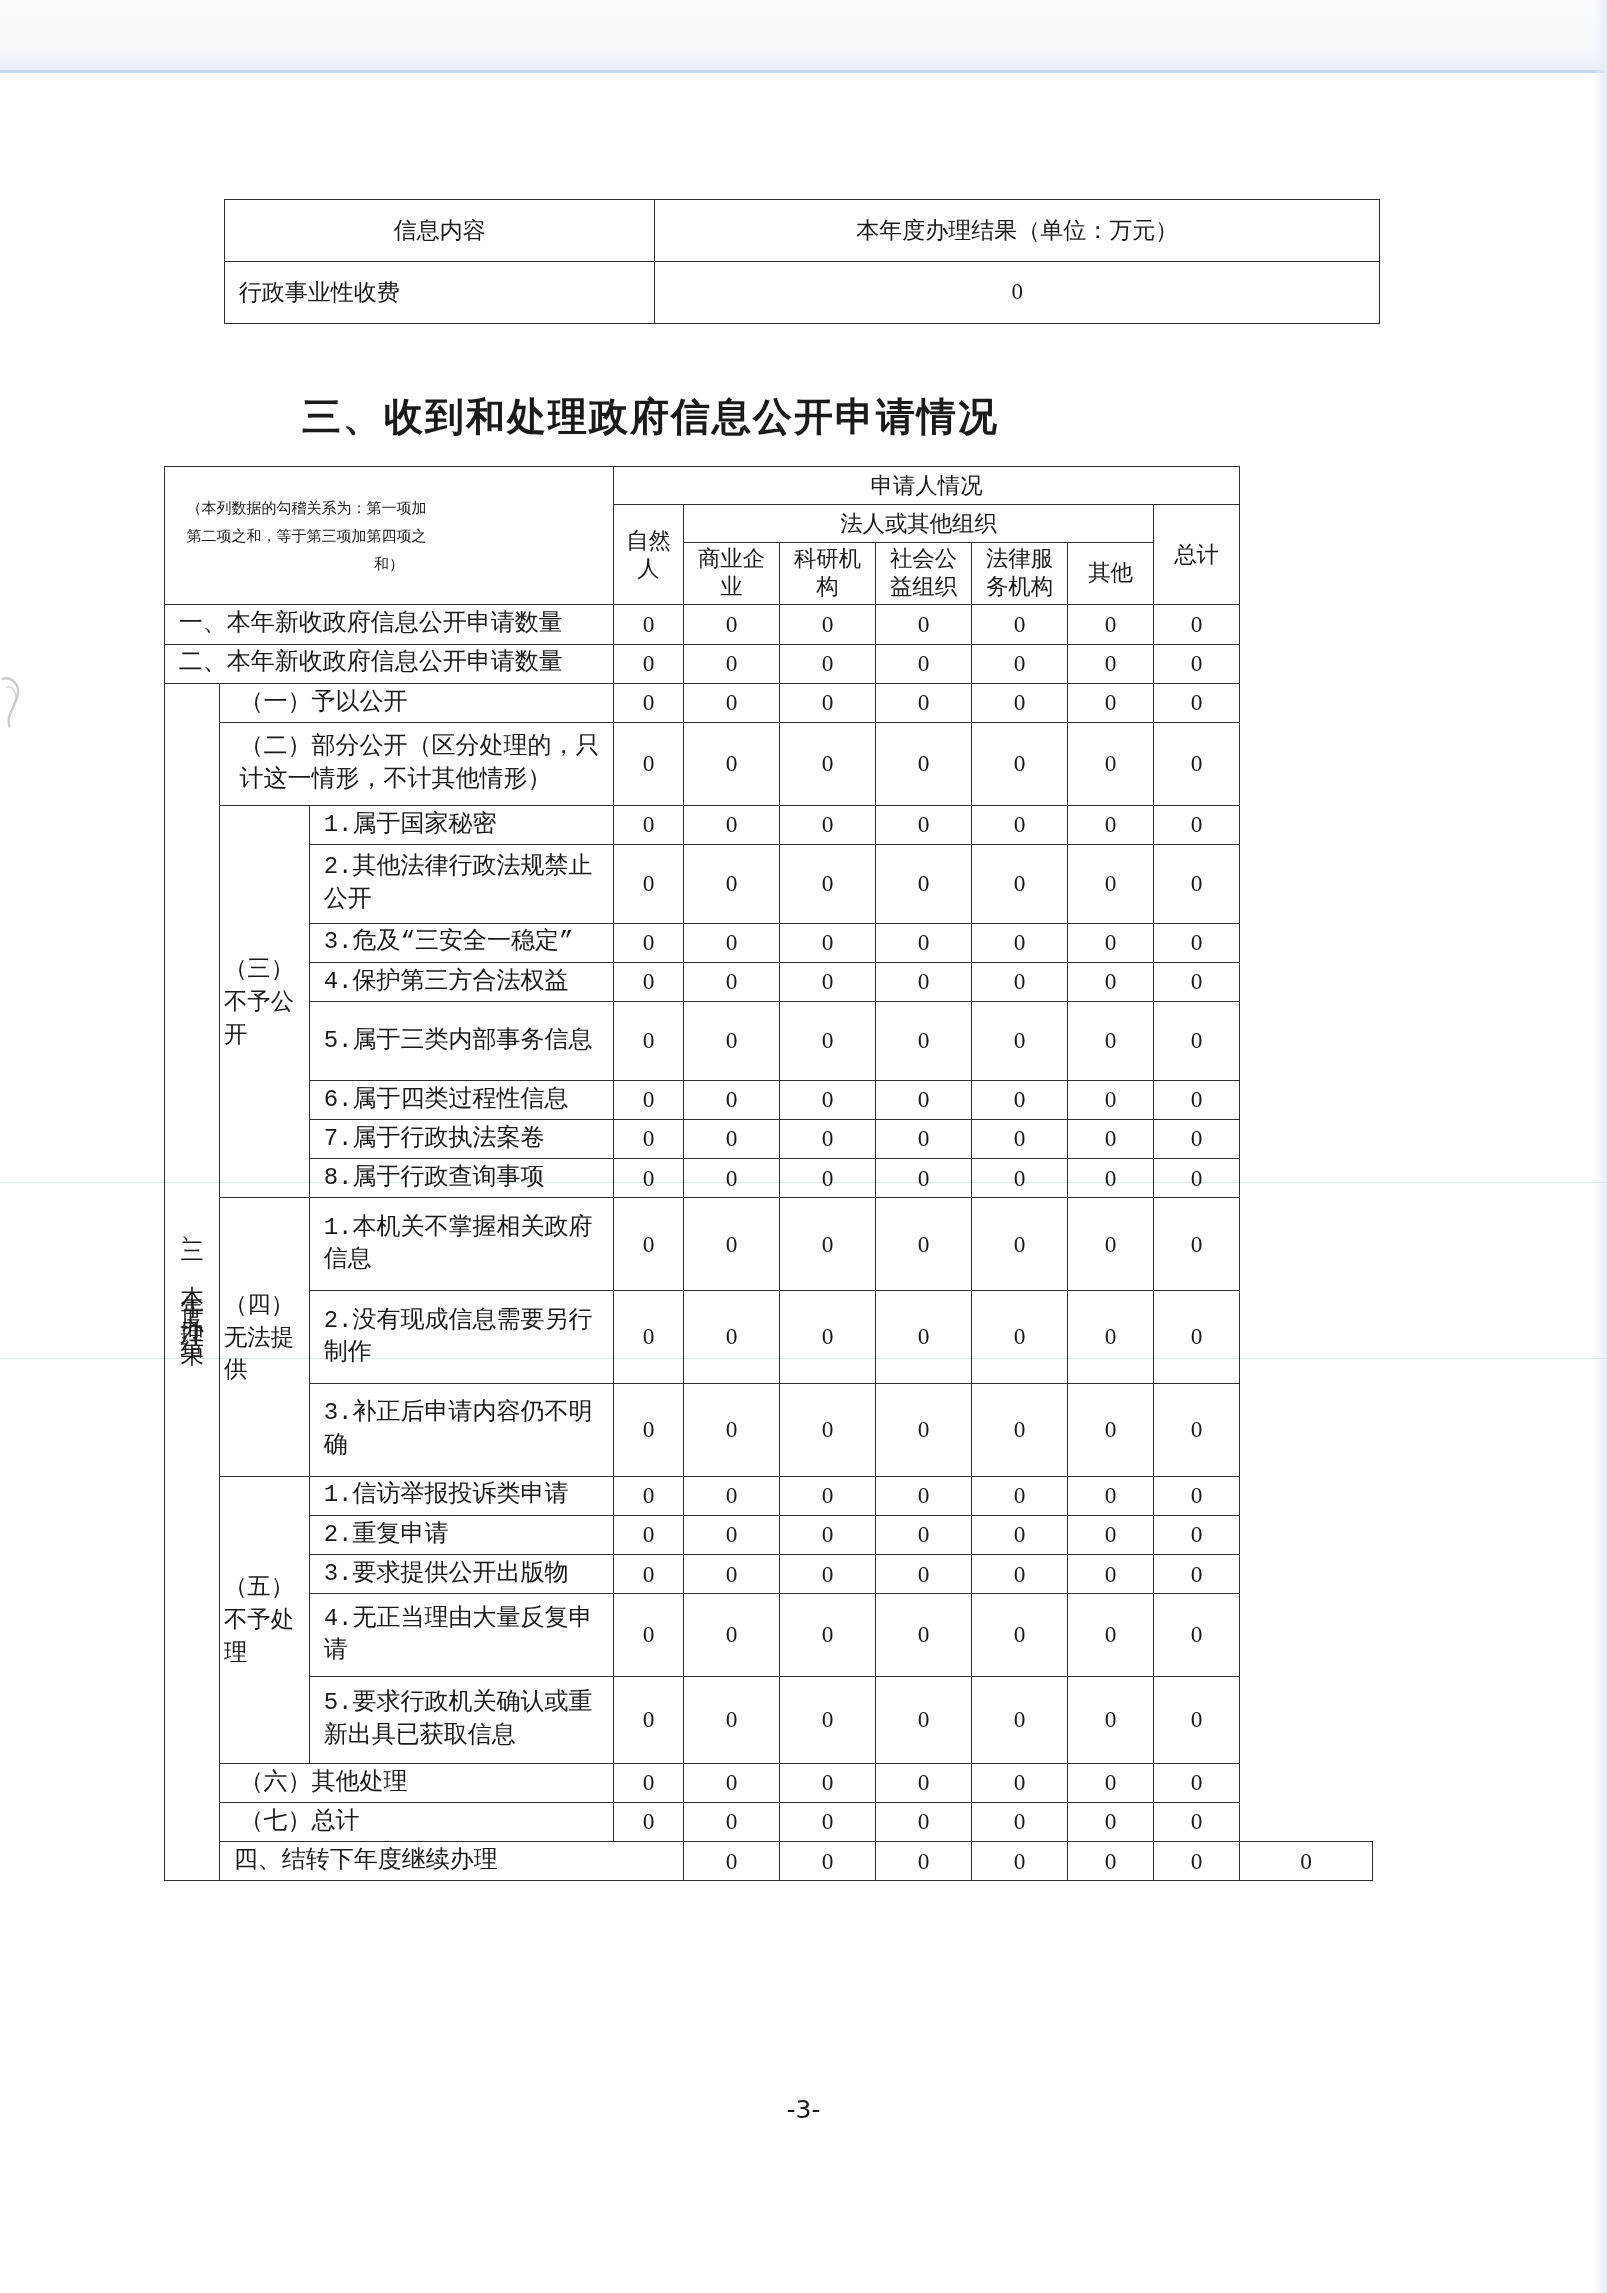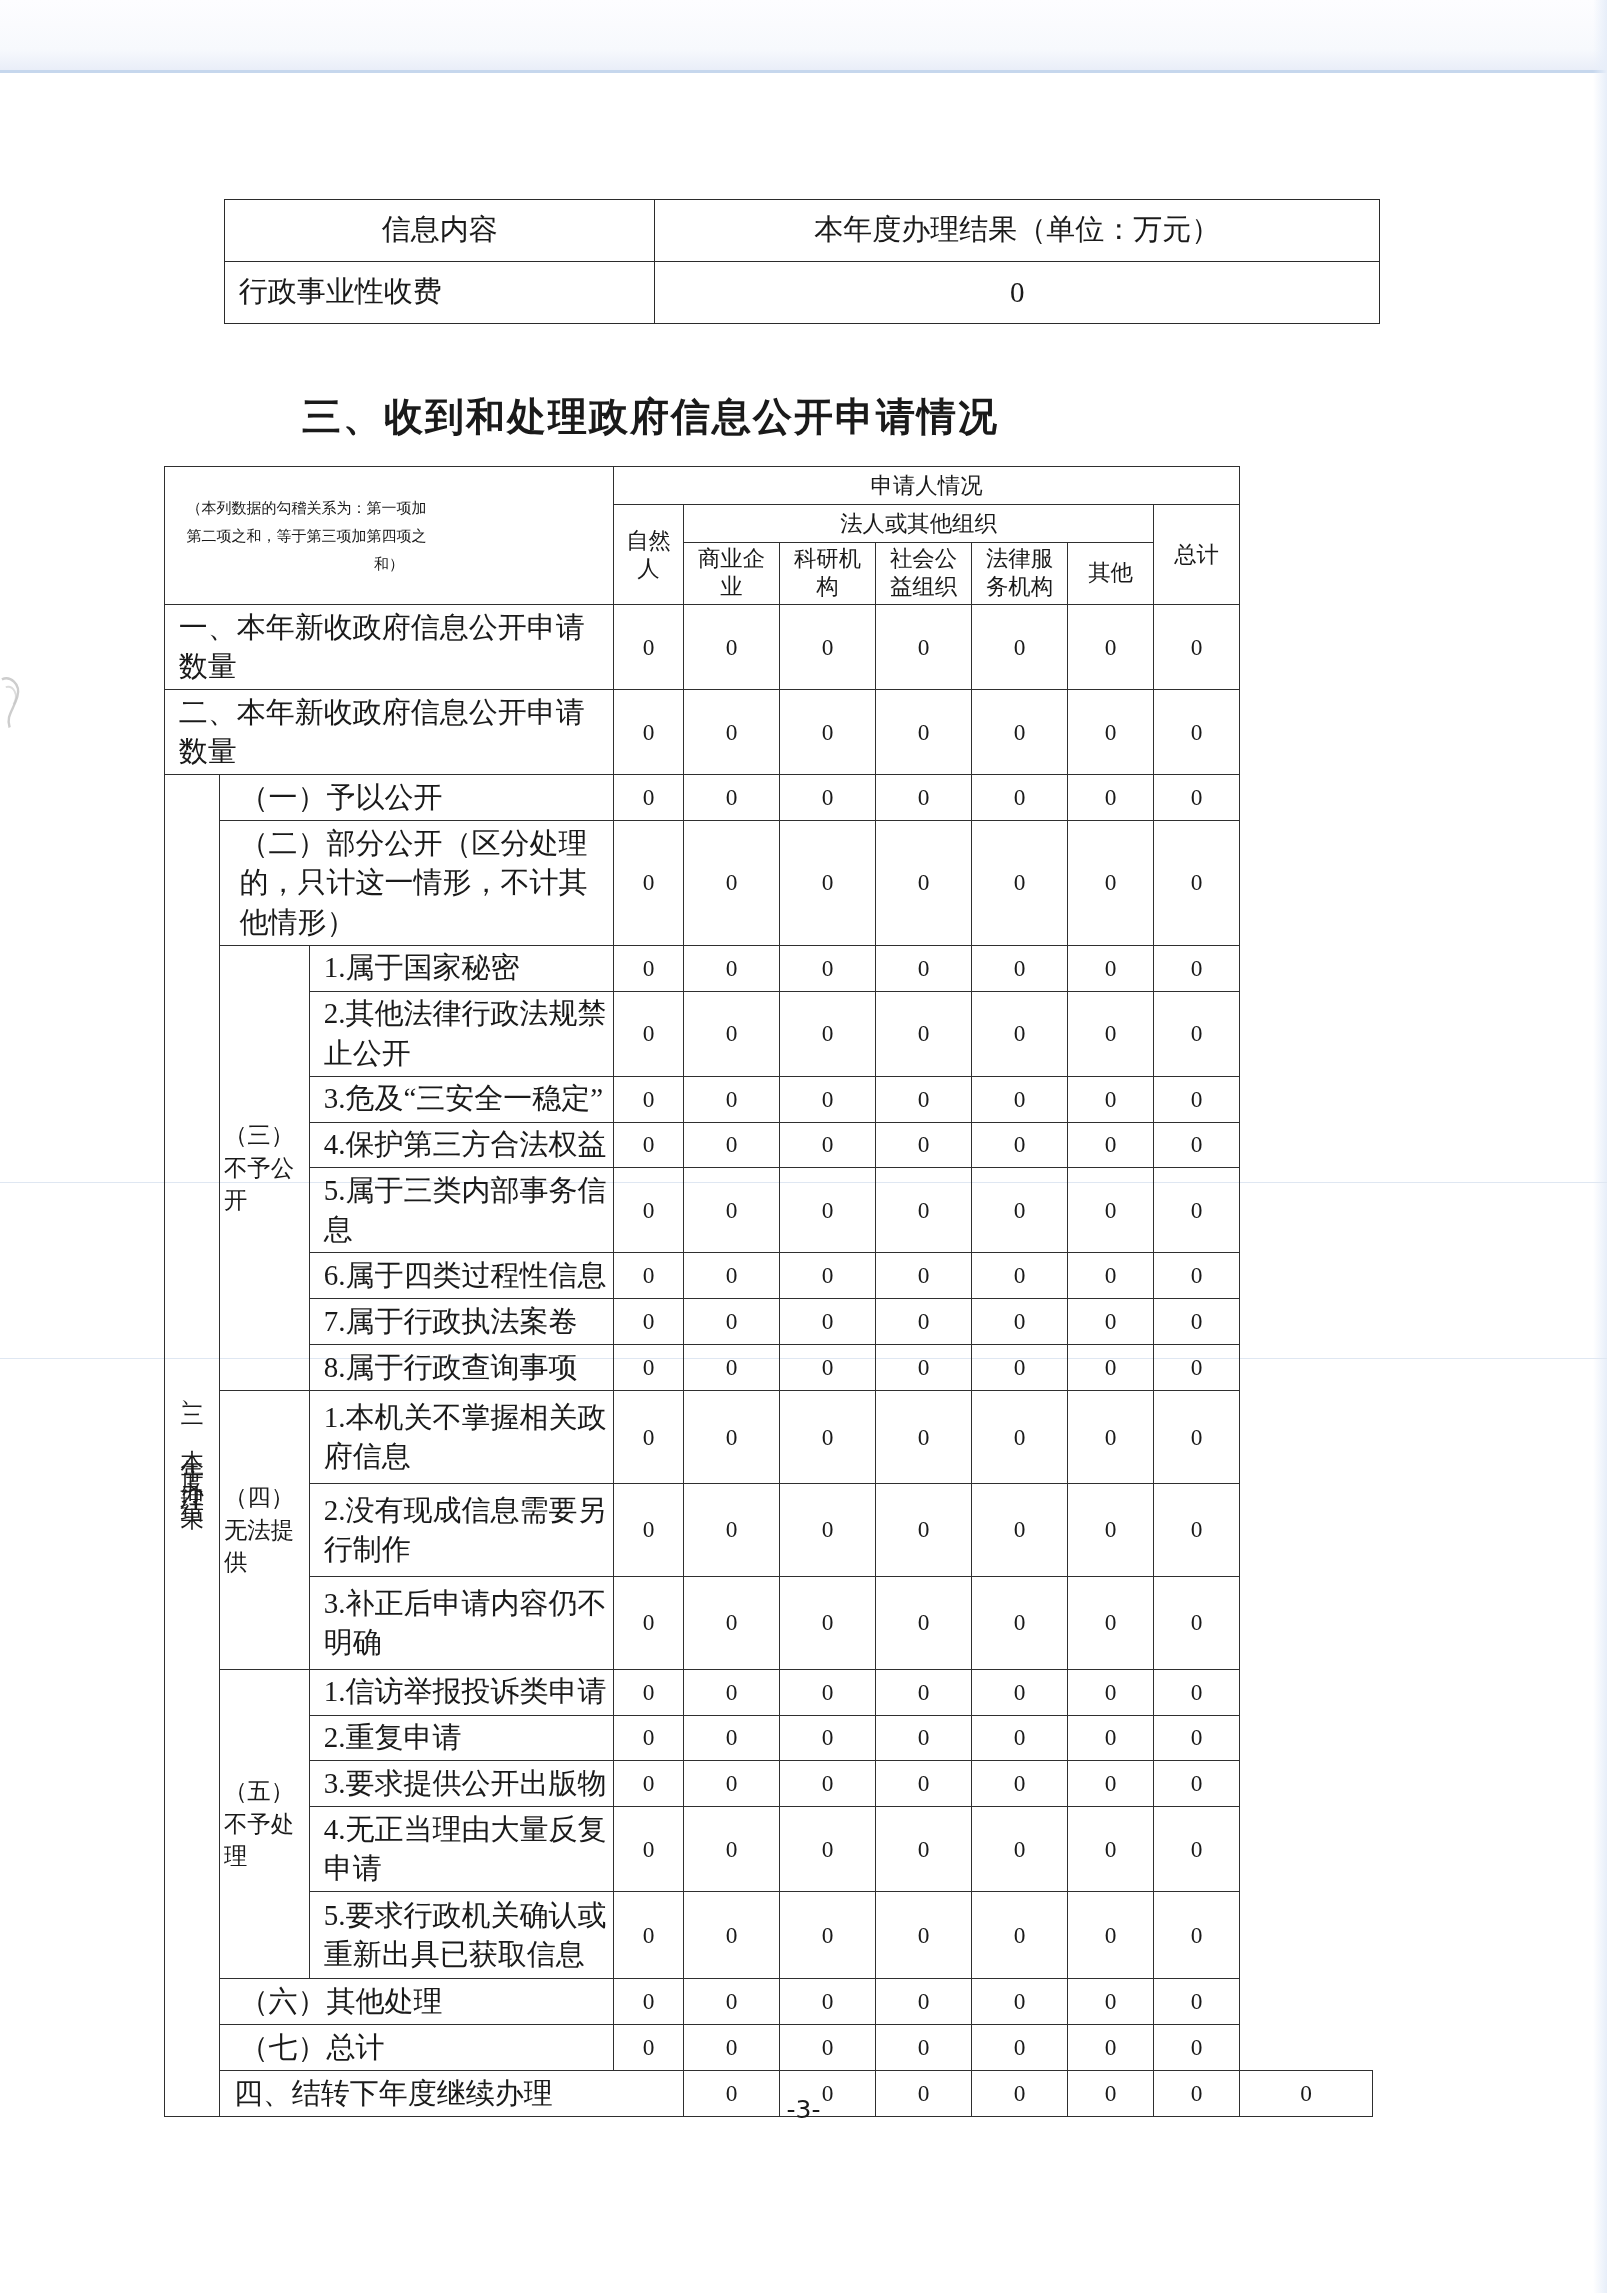--- a/index.html
+++ b/index.html
@@ -71,21 +71,21 @@
     position: absolute;
     left: 224px;
     top: 199px;
     width: 1156px;
     border-collapse: collapse;
     table-layout: fixed;
   }
   .fee-table td {
     border: 1.6px solid #2b2b2b;
     height: 53px;
-    font-size: 29px;
+    font-size: 23px;
     padding: 3.9px 13.7px;
     vertical-align: middle;
   }
   .fee-table .c-head { text-align: center; }
   .fee-table .c-left { text-align: left; margin-top: 8px; }
   .fee-table .col-a { width: 402px; }
 
   
   .section-title {
     position: absolute;
@@ -135,23 +135,24 @@
   .main-table .note-cell .ln.l2 { text-align: left; }
   .main-table .note-cell .ln.l3 { text-align: center; }
 
   .main-table .num {
     text-align: center;
     font-size: 23.4px;
     font-family: "Liberation Serif", serif;
   }
   .main-table .rowlabel {
     text-align: left;
-    font-size: 29px;
+    font-size: 24px;
     padding-left: 13.7px;
     line-height: 1.35;
+    font-family: Liberation Mono, monospace;
   }
   .main-table .rowlabel.indent { padding-left: 19.5px; }
   .main-table .vert {
     text-align: center;
     font-size: 23.4px;
     letter-spacing: 5.9px;
     line-height: 1.05;
     padding: 5.9px 2px;
   }
   .main-table .vert span {

